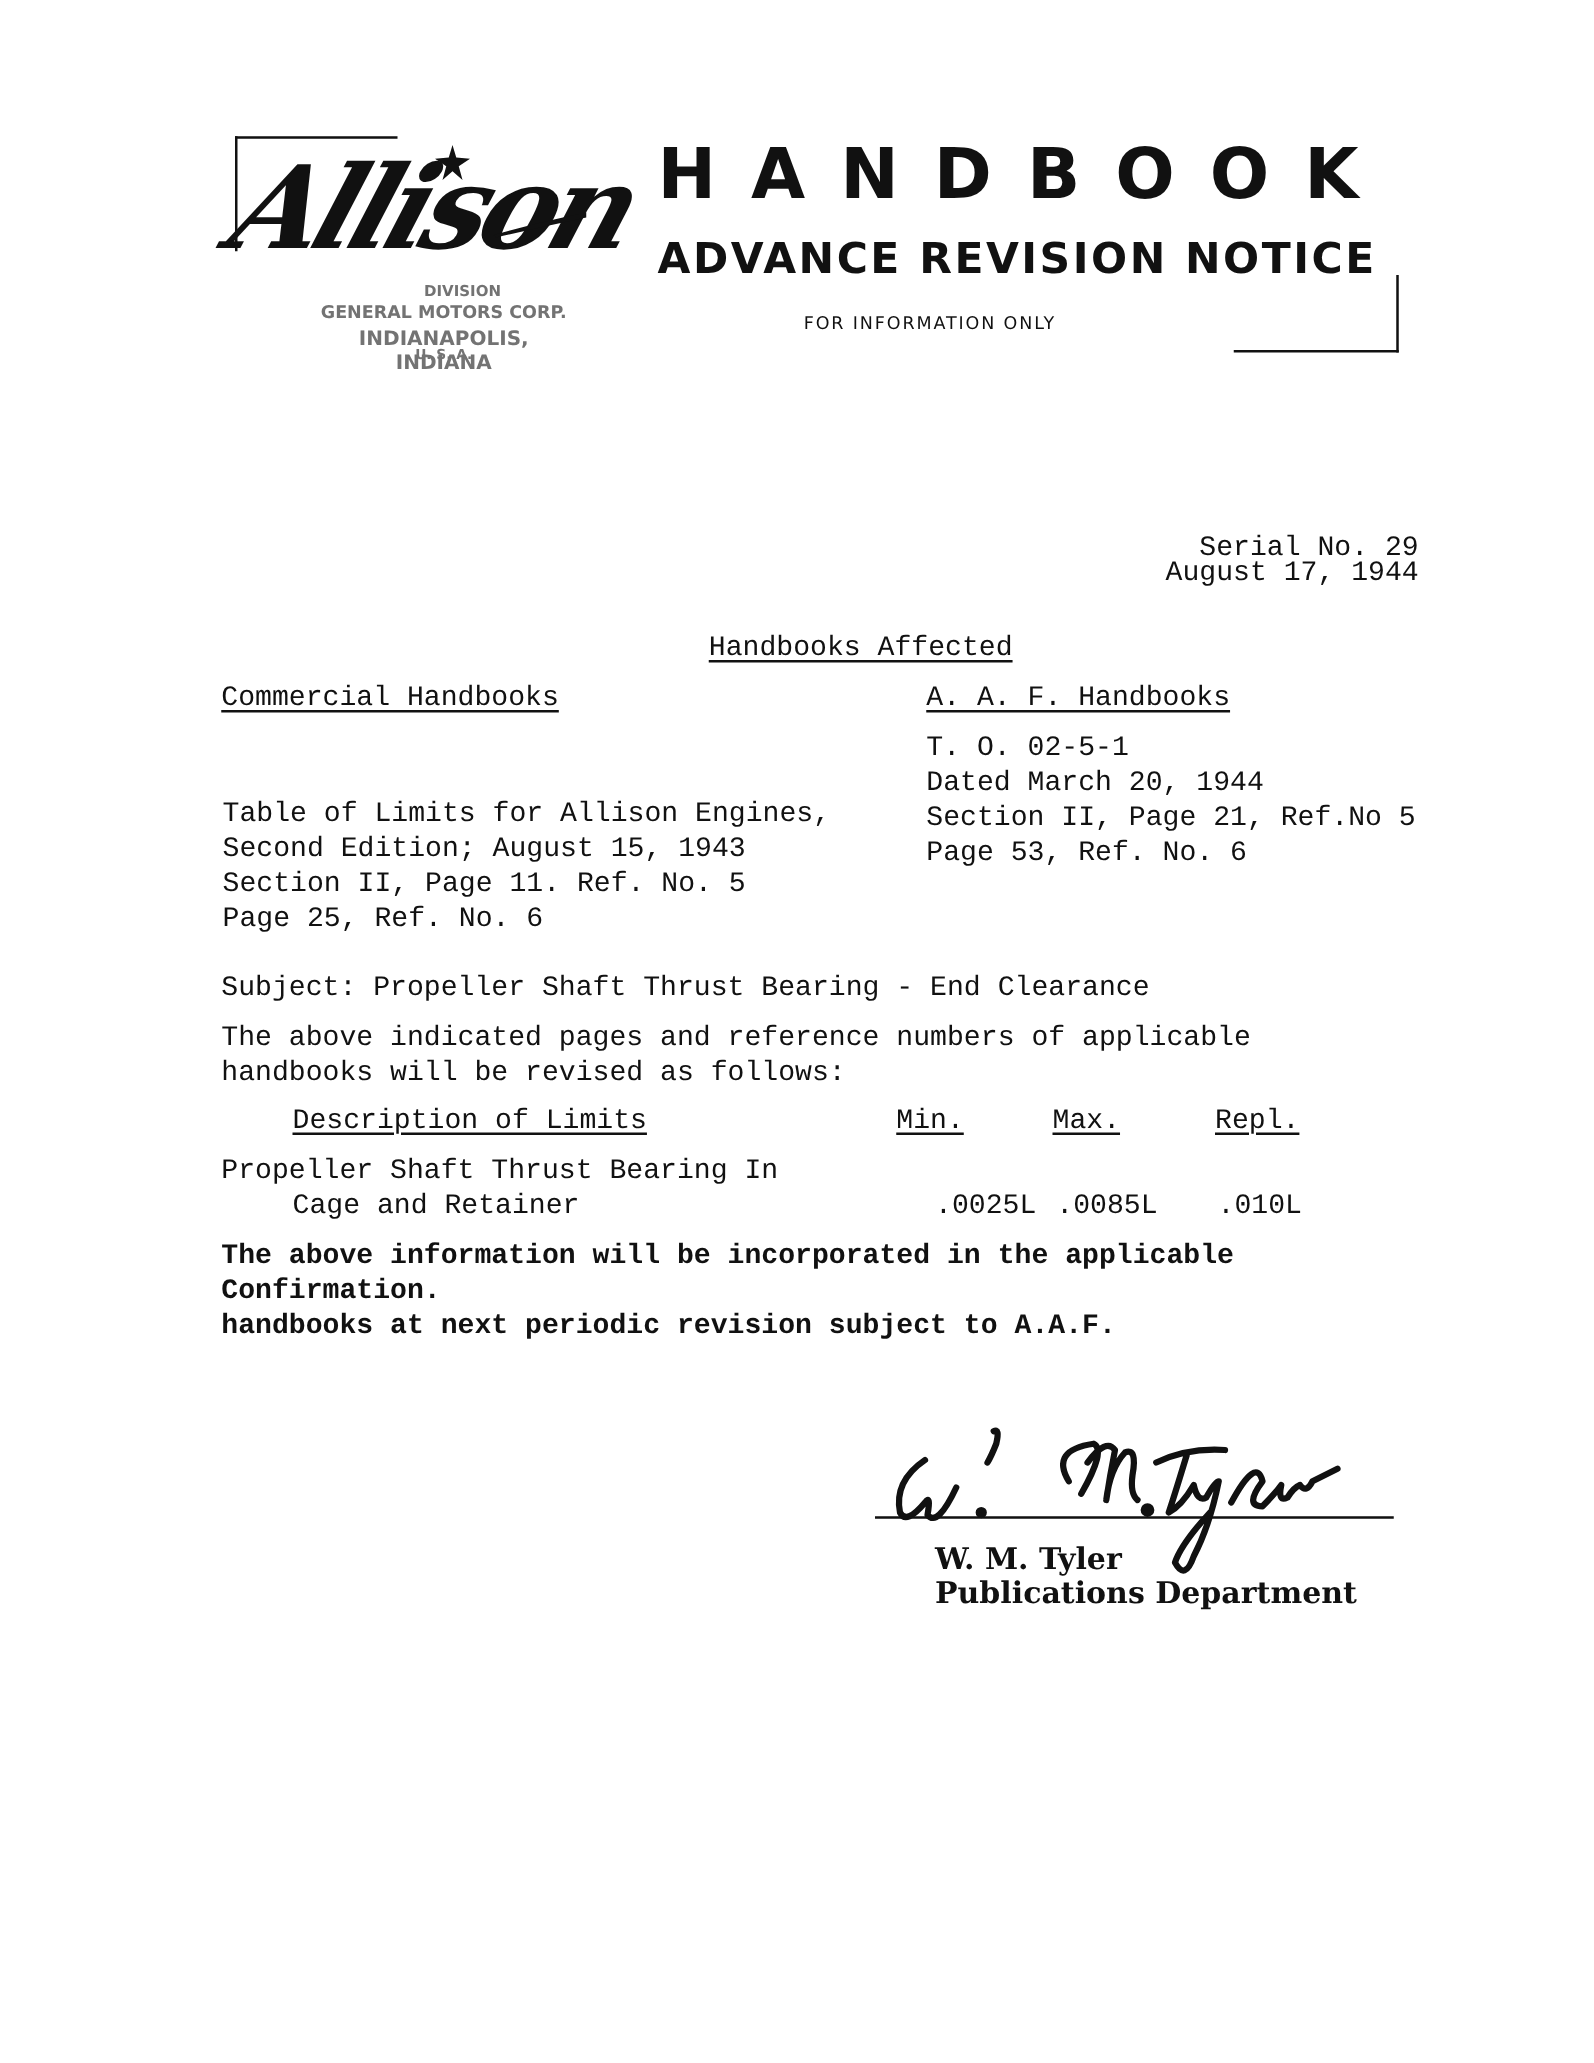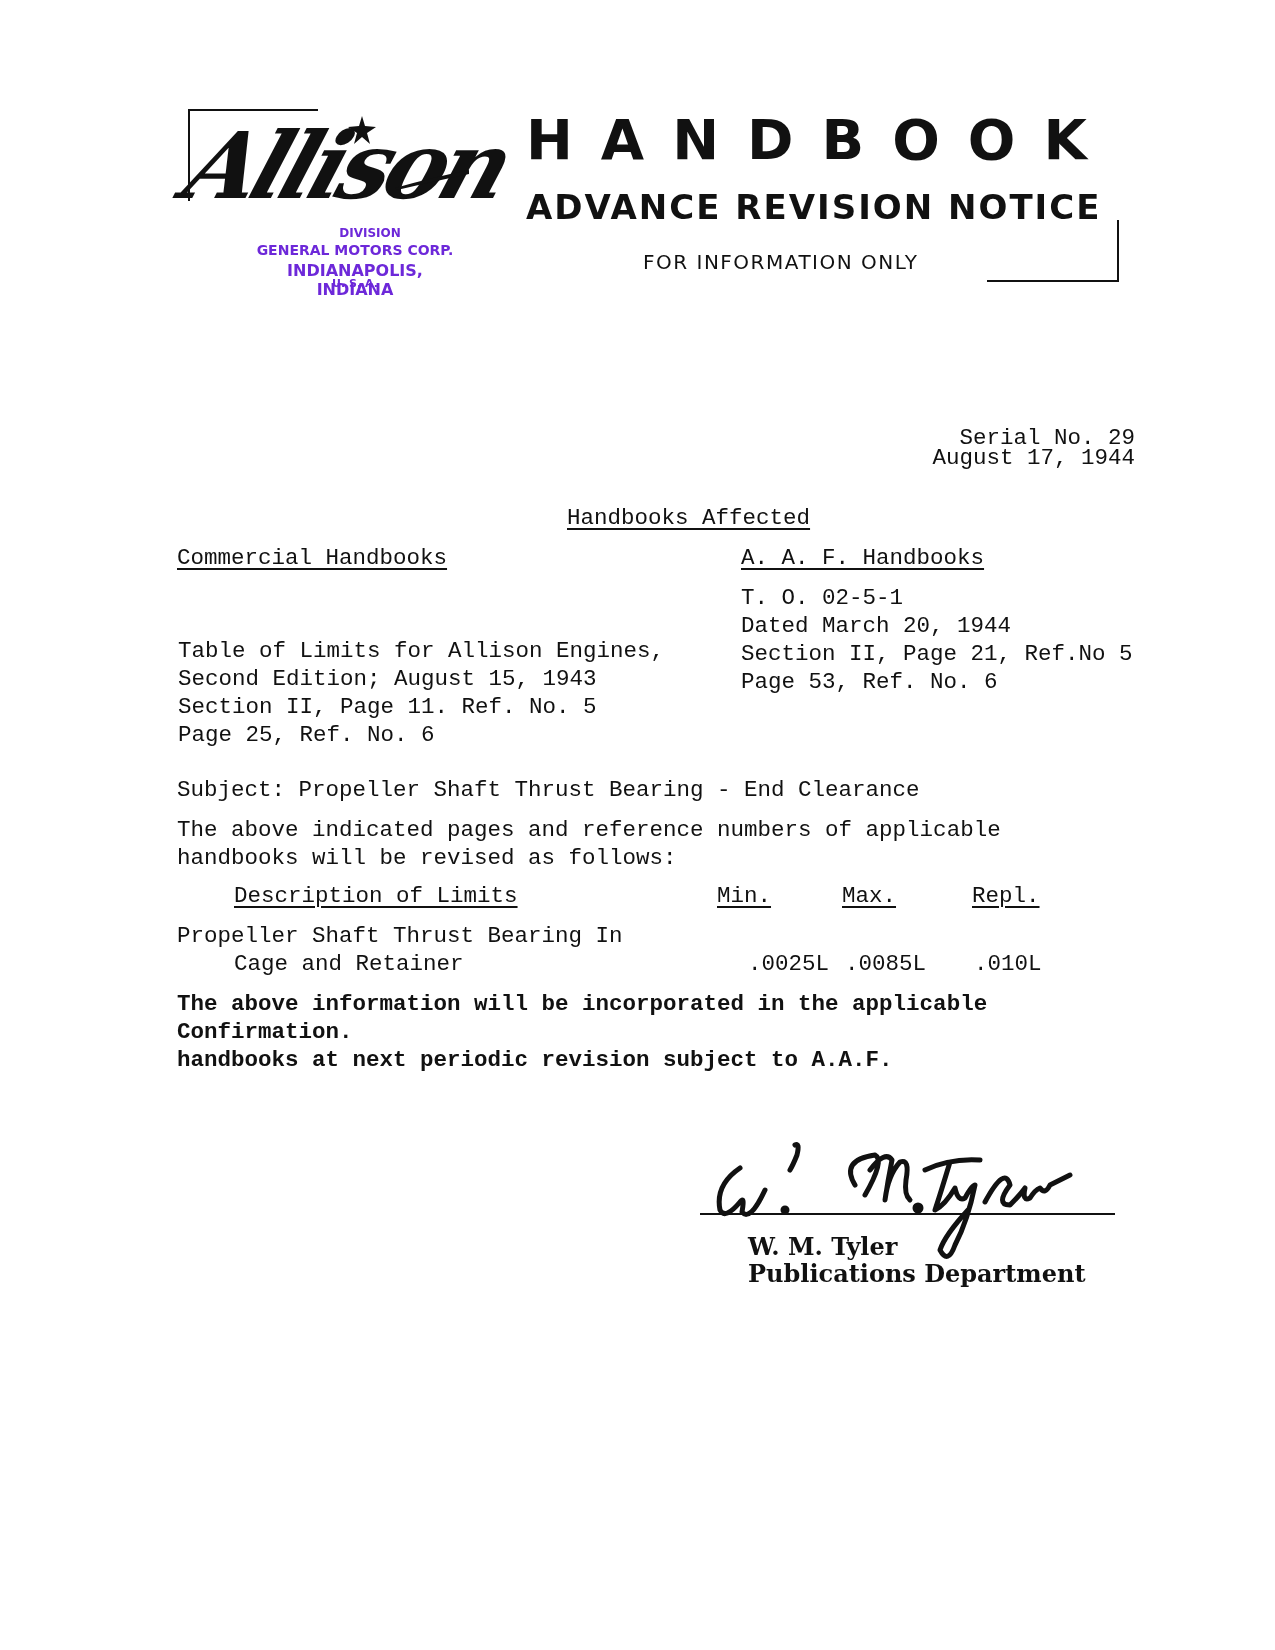--- a/index.html
+++ b/index.html
@@ -5,24 +5,24 @@
   html, body { margin:0; padding:0; background:#ffffff; }
   body { width:1275px; height:1650px; position:relative; overflow:hidden; color:#111; }
   .mono { font-family: "Liberation Mono", "DejaVu Sans Mono", monospace; font-size:22.5px; line-height:28px; white-space:pre; }
   .abs { position:absolute; }
   .u { text-decoration: underline; text-underline-offset: 4px; text-decoration-thickness: 1.5px; }
   .logo-frame-top { position:absolute; left:188px; top:109px; width:130px; height:0; border-top:2.5px solid #111; }
   .logo-frame-left { position:absolute; left:188px; top:109px; width:0; height:92px; border-left:2.5px solid #111; }
   .right-frame-v { position:absolute; left:1117px; top:220px; width:0; height:62px; border-left:2.5px solid #111; }
   .right-frame-h { position:absolute; left:987px; top:280px; width:132px; height:0; border-top:2.5px solid #111; }
   .allison-script { position:absolute; left:190px; top:120px; font-family:"DejaVu Serif", serif; font-style:italic; font-weight:bold; font-size:92px; letter-spacing:-6px; transform: skewX(-18deg); color:#111; line-height:1; }
-  .logo-sub { position:absolute; font-family:"DejaVu Sans", sans-serif; font-weight:bold; color:#6d28d9; text-align:center; }
+  .logo-sub { position:absolute; font-family:"DejaVu Sans", sans-serif; font-weight:bold; color:#737373; text-align:center; }
   .hb-title { position:absolute; left:526px; top:112px; font-family:"DejaVu Sans", sans-serif; font-weight:bold; font-size:56px; letter-spacing:28px; line-height:1; }
   .hb-sub { position:absolute; left:526px; top:190px; font-family:"DejaVu Sans", sans-serif; font-weight:bold; font-size:34px; letter-spacing:2px; line-height:1; }
-  .hb-info { position:absolute; left:643px; top:252px; font-family:"DejaVu Sans", sans-serif; font-size:20px; letter-spacing:1.5px; line-height:1; }
+  .hb-info { position:absolute; left:643px; top:252px; font-family:"DejaVu Sans", sans-serif; font-size:14px; letter-spacing:1.5px; line-height:1; }
   .sig-line { position:absolute; left:700px; top:1213px; width:415px; height:0; border-top:2.5px solid #111; }
   .sig-name { position:absolute; left:748px; top:1233px; font-family:"DejaVu Serif", serif; font-weight:bold; font-size:24px; line-height:27px; }
   .sig-svg { position:absolute; left:710px; top:1140px; }
 </style>
 </head>
 <body>
 
 <div>
   <div class="logo-frame-top"></div>
   <div class="logo-frame-left"></div>

